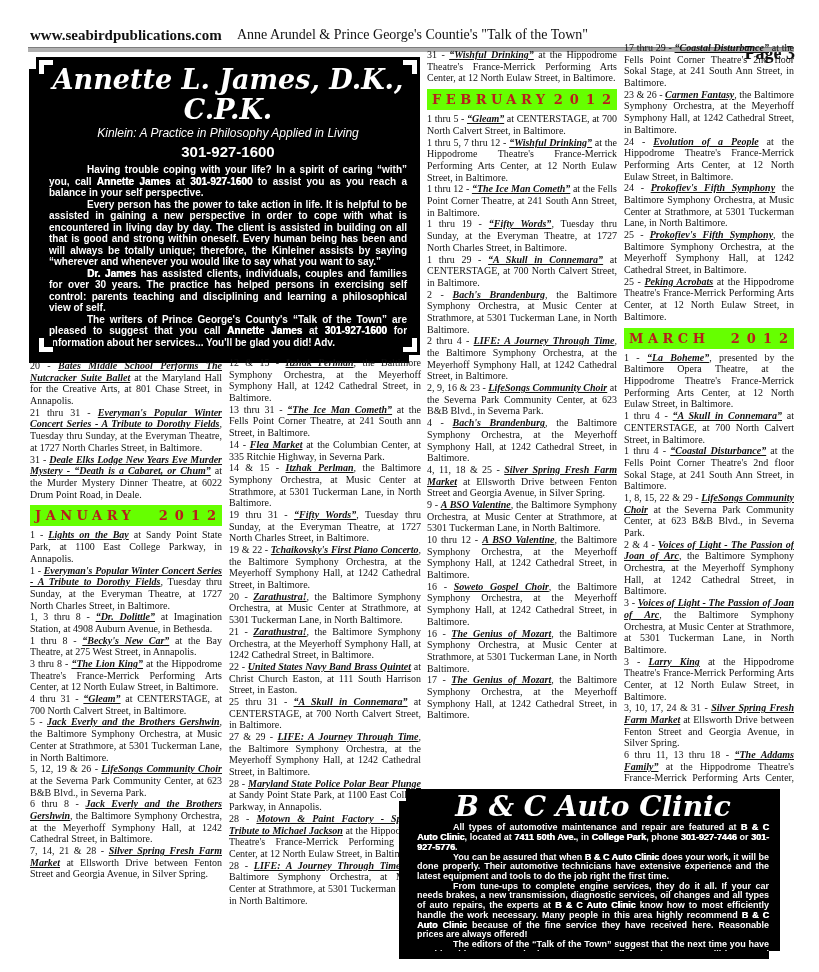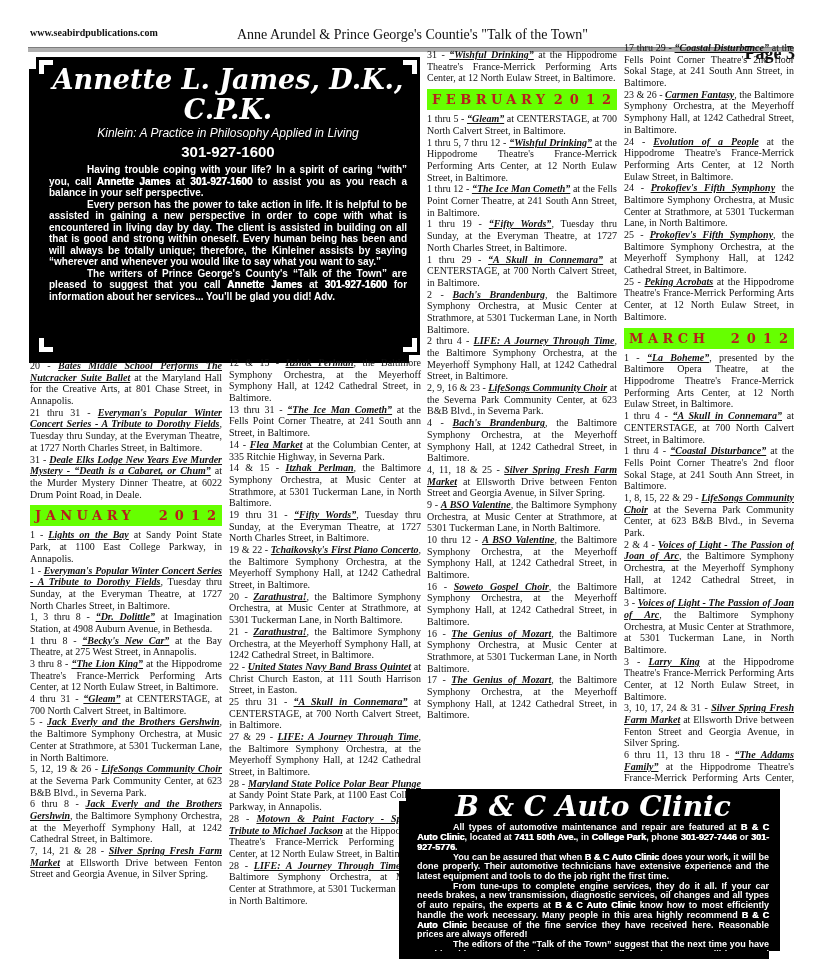--- a/index.html
+++ b/index.html
@@ -4,21 +4,21 @@
 <style>
   html,body{margin:0;padding:0;}
   body{
     width:819px;height:972px;position:relative;background:#ffffff;
     font-family:"Liberation Serif", serif;color:#111;overflow:hidden;
   }
   :root{ --green:#66ff00; --adbg:#000000; }
 
   
   .masthead{position:absolute;top:27px;left:30px;width:765px;height:20px;}
-  .masthead .site{position:absolute;left:0;top:0;font-weight:bold;font-size:10px;}
+  .masthead .site{position:absolute;left:0;top:0;font-weight:bold;font-size:15px;}
   .masthead .title{position:absolute;left:0;right:0;text-align:center;top:0;font-weight:normal;font-size:14px;}
   .masthead .pageno{position:absolute;right:0;top:16px;font-weight:bold;font-size:18px;}
   .rule{position:absolute;top:47px;left:28px;width:766px;height:4px;background:#b0b0b0;border-top:1px solid #7d7d7d;}
 
   
   .ad-box{
     position:absolute;background:var(--adbg);color:#fff;box-sizing:border-box;
     box-shadow:-9px 10px 0 -2px #000;overflow:hidden;
   }
   .annette{left:36px;top:57px;width:384px;height:298px;padding:6px 13px 4px 13px;}
@@ -92,20 +92,21 @@
     </span>
   <span class="corner c-br">
       <i></i>
     </span>
   <div class="ad-title">Annette L. James, D.K., C.P.K.</div>
   <div class="ad-subtitle">Kinlein: A Practice in Philosophy Applied in Living</div>
   <div class="ad-phone">301-927-1600</div>
   <div>
       <p class="ad-par"><span class="seg-n">Having trouble coping with your life? In a spirit of caring “with” you, call </span><span class="seg-b">Annette James</span><span class="seg-n"> at </span><span class="seg-b">301-927-1600</span><span class="seg-n"> to assist you as you reach a balance in your self perspective.</span></p>
       <p class="ad-par"><span class="seg-n">Every person has the power to take action in life.  It is helpful to be assisted in gaining a new perspective in order to cope with what is encountered in living day by day.  The client is assisted in building on all that is good and strong within oneself.  Every human being has been and will always be totally unique; therefore, the Kinleiner assists by saying “wherever and whenever you would like to say what you want to say.”</span></p>
+      <p class="ad-par"><span class="seg-b">Dr. James</span><span class="seg-n"> has assisted clients, individuals, couples and families for over 30 years.  The practice has helped persons in exercising self control: parents teaching and disciplining and learning a philosophical view of self.</span></p>
       <p class="ad-par"><span class="seg-n">The writers of Prince George's County's “Talk of the Town” are pleased to suggest that you call </span><span class="seg-b">Annette James</span><span class="seg-n"> at </span><span class="seg-b">301-927-1600</span><span class="seg-n"> for information about her services... You'll be glad you did! Adv.</span></p>
     </div>
 
 </div>
 
 <div class="col" id="col1">
     <p class="entry"><span class="seg-n">20 - </span><span class="seg-t">Bates Middle School Performs The Nutcracker Suite Ballet</span><span class="seg-n"> at the Maryland Hall for the Creative Arts, at 801 Chase Street, in Annapolis.</span></p>
     <p class="entry"><span class="seg-n">21 thru 31 - </span><span class="seg-t">Everyman's Popular Winter Concert Series - A Tribute to Dorothy Fields</span><span class="seg-n">, Tuesday thru Sunday, at the Everyman Theatre, at 1727 North Charles Street, in Baltimore.</span></p>
     <p class="entry"><span class="seg-n">31 - </span><span class="seg-t">Deale Elks Lodge New Years Eve Murder Mystery - “Death is a Cabaret, or Chum”</span><span class="seg-n"> at the Murder Mystery Dinner Theatre, at 6022 Drum Point Road, in Deale.</span></p>
     <div class="section-header">

